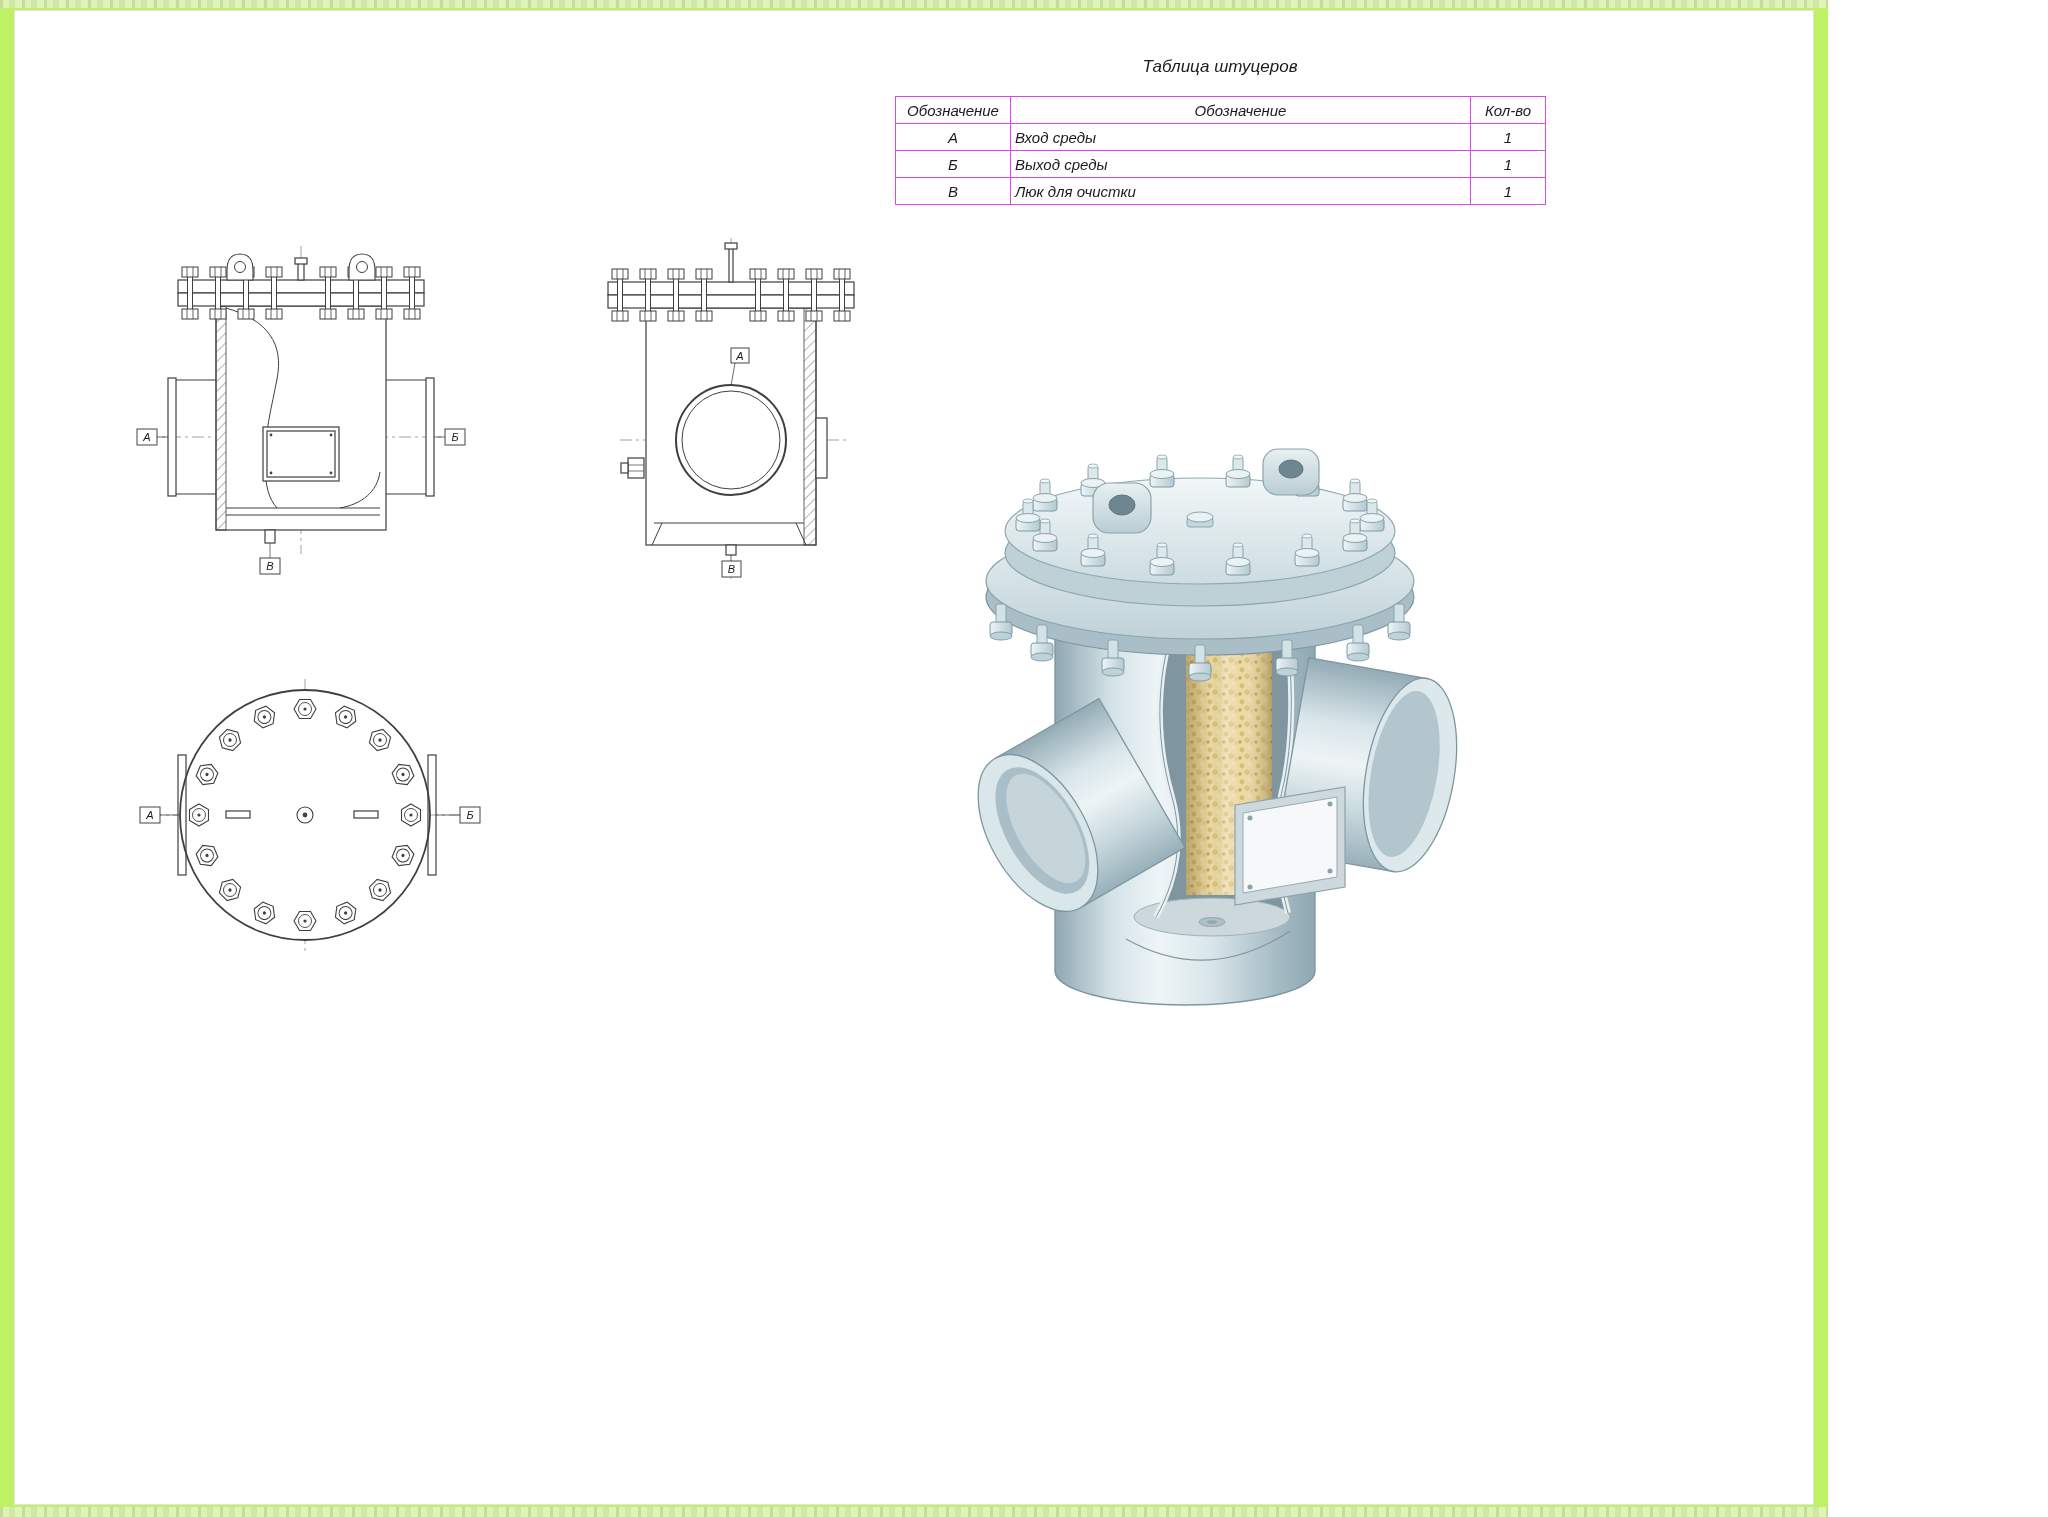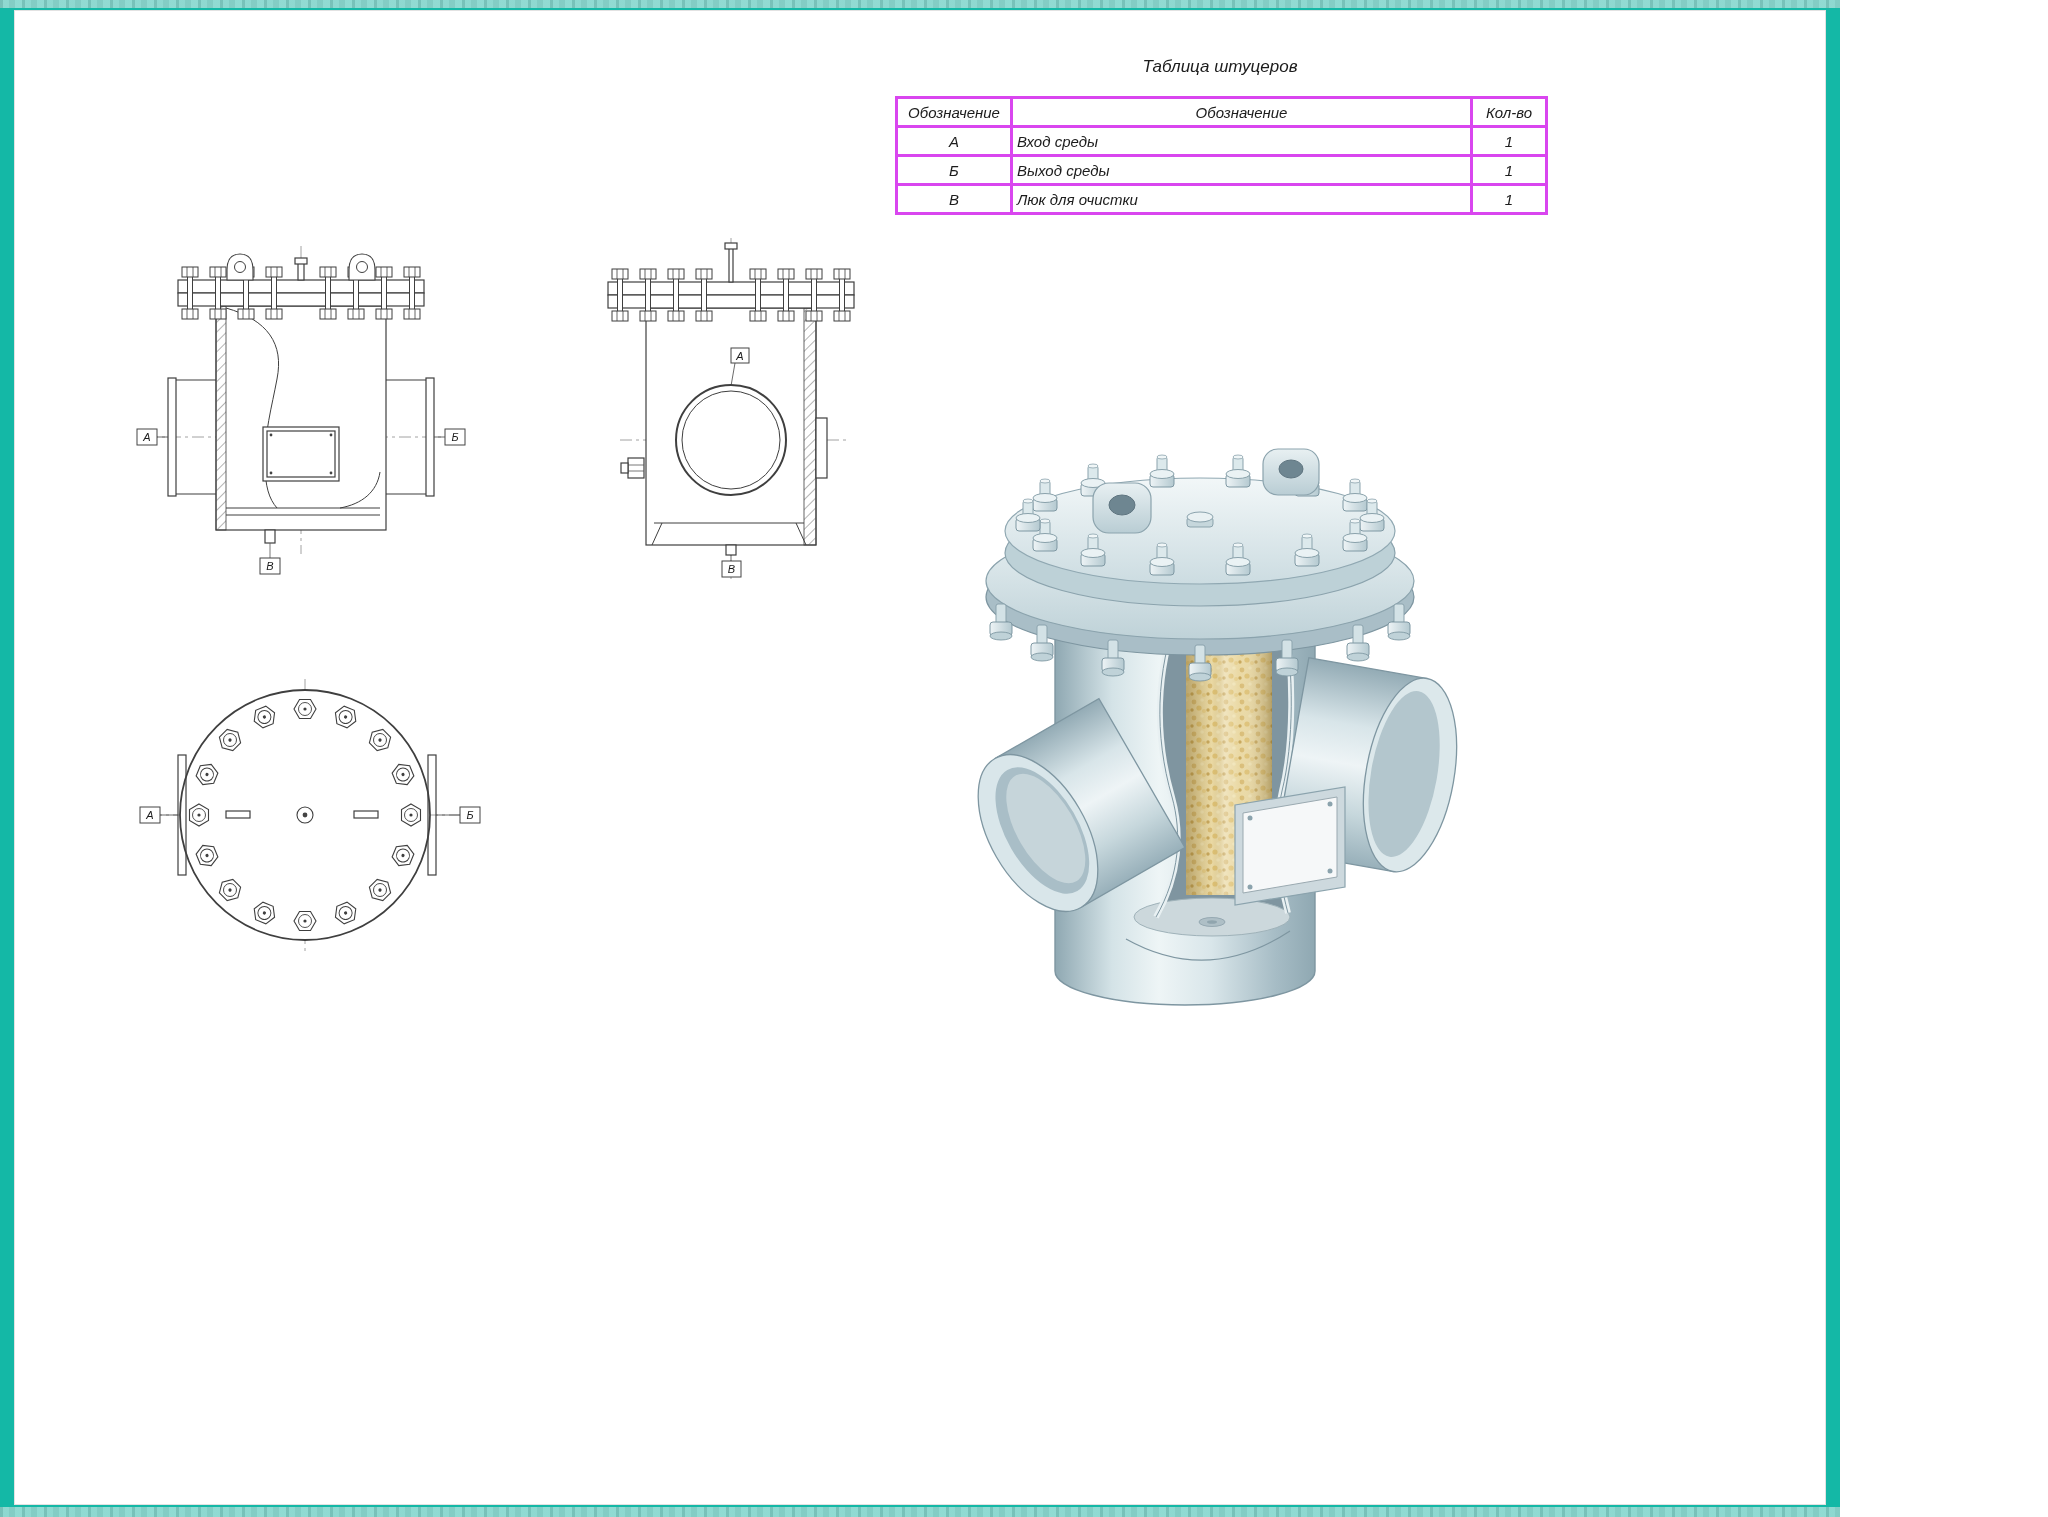--- a/index.html
+++ b/index.html
@@ -1,28 +1,28 @@
 <!DOCTYPE html>
 <html><head>
 <meta charset="utf-8">
 <style>
   html,body{margin:0;padding:0;background:#ffffff;}
   body{font-family:"Liberation Sans",sans-serif;}
-  .sheet{position:relative;width:1828px;height:1517px;background:#14b8a6;overflow:hidden;padding-left:12px;}
+  .sheet{position:relative;width:1828px;height:1517px;background:#bef264;overflow:hidden;}
   .frame{position:absolute;left:14px;top:10px;right:14px;bottom:12px;border:1px solid #e2e2e2;background:#ffffff;}
   .edge-strip{position:absolute;left:0;width:100%;height:8px;opacity:.55;
     background:repeating-linear-gradient(90deg,#c9c9c9 0 3px,#f3f3f3 3px 9px,#dedede 9px 15px,#f7f7f7 15px 22px);}
   .edge-top{top:0;}
   .edge-bottom{bottom:0;height:10px;}
 
   
   .table-wrap{position:absolute;left:895px;top:56px;width:650px;}
   .table-title{font-style:italic;font-size:17px;color:#1c1c1c;text-align:center;height:22px;line-height:22px;margin-bottom:18px;}
   table.noz{border-collapse:collapse;width:650px;table-layout:fixed;font-style:italic;font-size:15px;color:#1c1c1c;}
-  table.noz th,table.noz td{border:3px solid #d946ef;height:26px;padding:0 4px;font-weight:normal;}
+  table.noz th,table.noz td{border:1px solid #d946ef;height:26px;padding:0 4px;font-weight:normal;}
   table.noz th{font-style:italic;text-align:center;}
   col.c-mark{width:115px;} col.c-name{width:460px;} col.c-qty{width:75px;}
   td.mark,td.qty{text-align:center;}
   td.name{text-align:left;padding-left:14px;}
 
   
   svg.view{position:absolute;overflow:visible;}
   .defs-svg{position:absolute;width:0;height:0;}
   .ln{fill:#ffffff;stroke:#3f3f3f;stroke-width:1.2;}
   .lnf{fill:none;stroke:#3f3f3f;stroke-width:1.2;}

